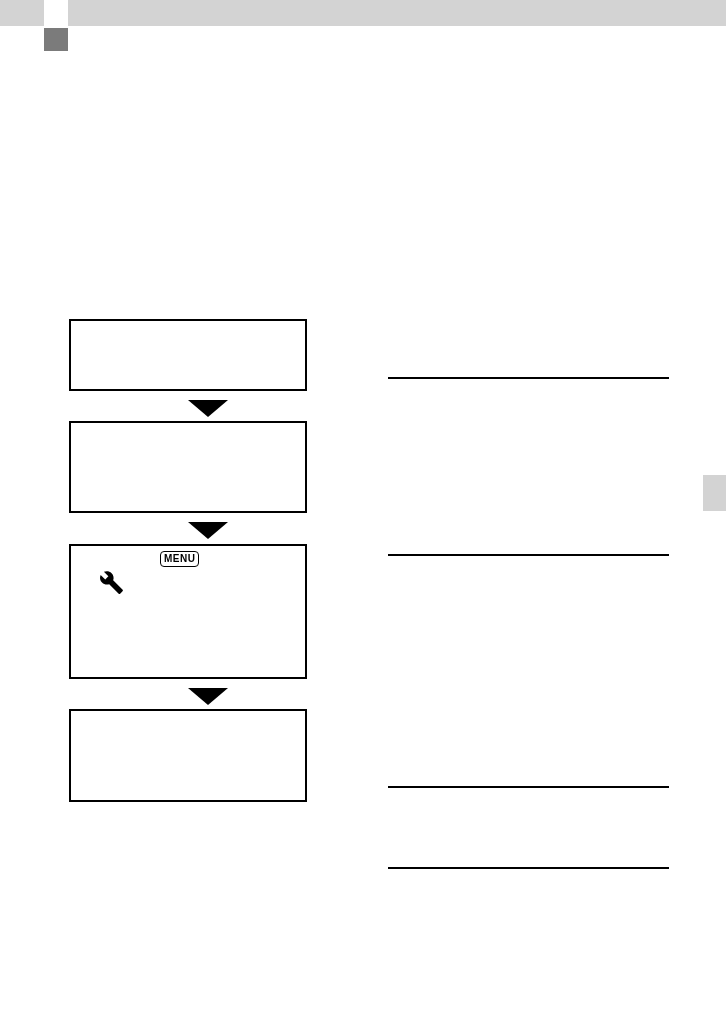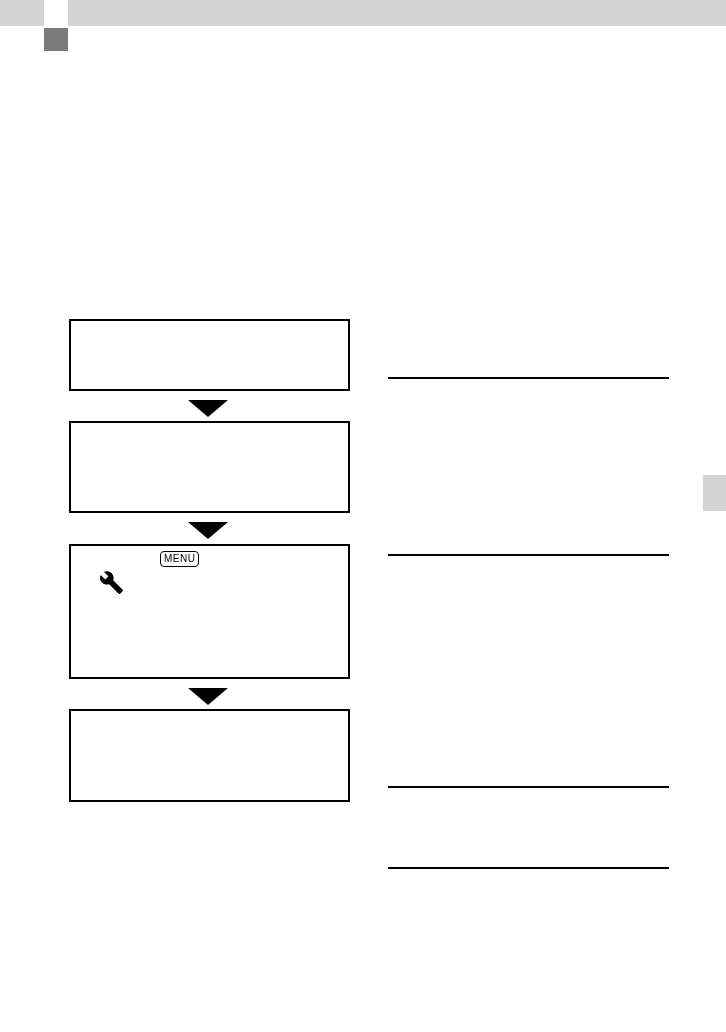--- a/index.html
+++ b/index.html
@@ -25,24 +25,25 @@
     position: absolute;
     left: 44px; top: 28px;
     width: 24px; height: 23px;
     background: var(--chapter-marker, #7b7b7b);
   }
 
   
   .flow-box {
     position: absolute;
     left: 69px;
-    width: 281px;
+    width: 238px;
     background: var(--page-background, #ffffff);
     border: 2px solid var(--ink, #000000);
     box-sizing: border-box;
+    font-weight: bold;
   }
   .box1 { top: 319px; height: 72px;  }
   .box2 { top: 421px; height: 92px;  }
   .box3 { top: 544px; height: 135px; }
   .box4 { top: 709px; height: 93px;  }
 
   
   .flow-arrow {
     position: absolute;
     left: 188px;

